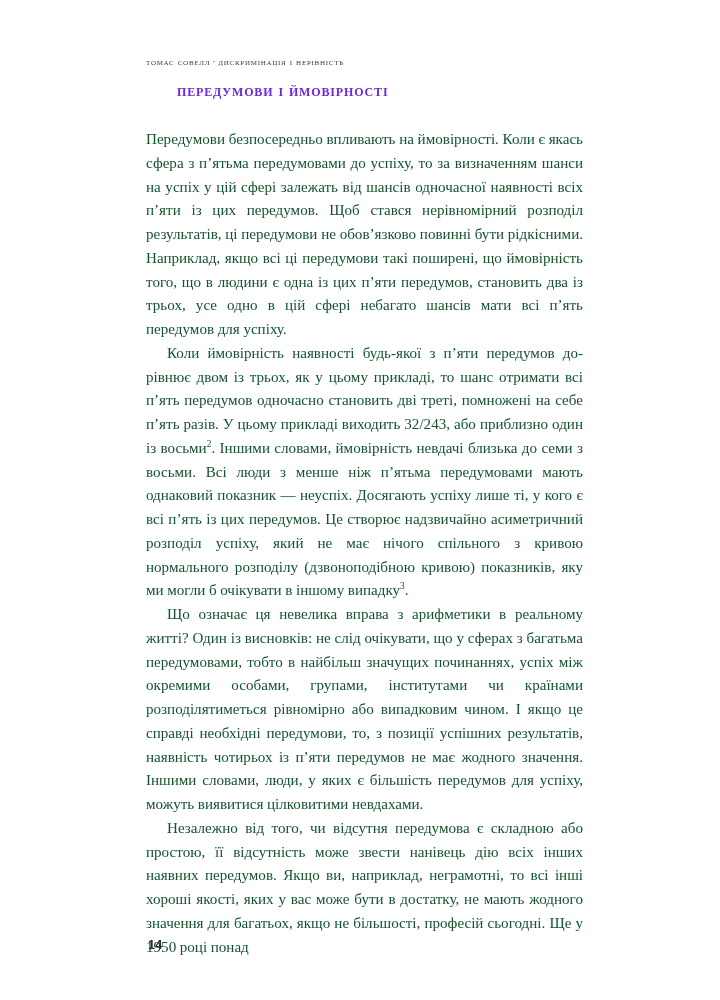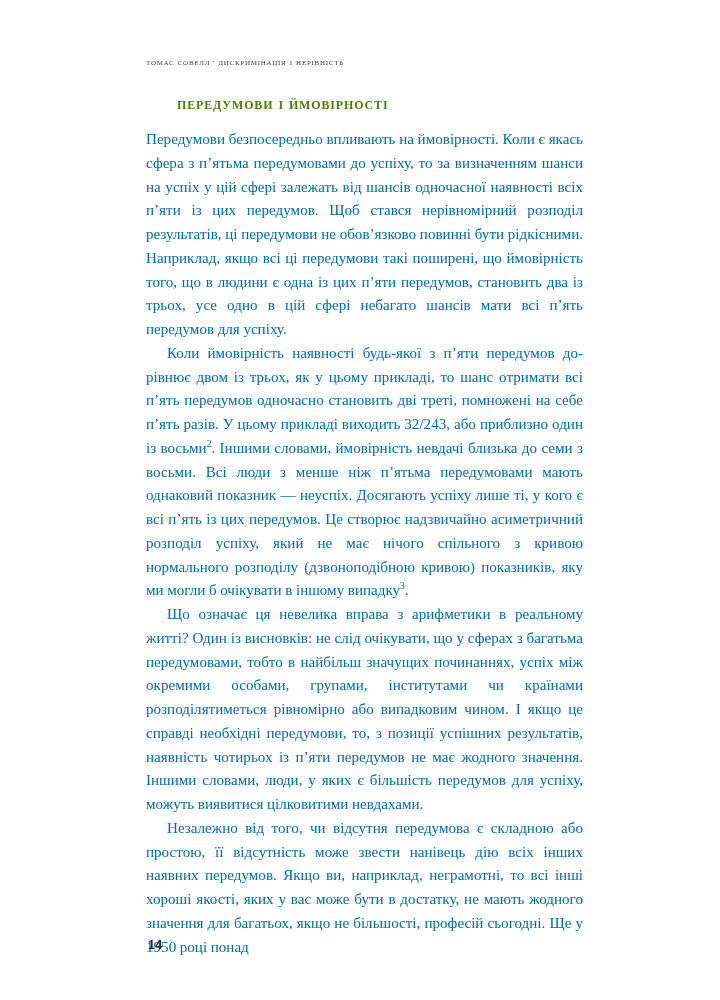--- a/index.html
+++ b/index.html
@@ -38,47 +38,47 @@
     white-space: nowrap;
   }
   .running-header .sep {
     padding: 0 2px;
   }
 
   
   .section-title {
     position: absolute;
     left: 177px;
-    top: 82px;
+    top: 69px;
     font-family: "Liberation Serif", "DejaVu Serif", serif;
     font-size: 16.6px;
     font-weight: bold;
     letter-spacing: 0.85px;
-    color: #4d7c0f;
+    color: #6d28d9;
     font-variant: small-caps;
     text-transform: lowercase;
     white-space: nowrap;
     margin-top: 12px;
   }
 
   
   .body-block {
     position: absolute;
     left: 146px;
     top: 128px;
     width: 437px;
   }
 
   .para {
     margin: 0;
     font-size: 15.1px;
     line-height: 23.75px;
     text-align: justify;
     text-justify: inter-word;
-    color: #0369a1;
+    color: #14532d;
     hyphens: manual;
     word-spacing: -0.2px;
   }
   .para.indent {
     text-indent: 21px;
   }
 
   sup.fn {
     font-size: 0.62em;
     vertical-align: super;

